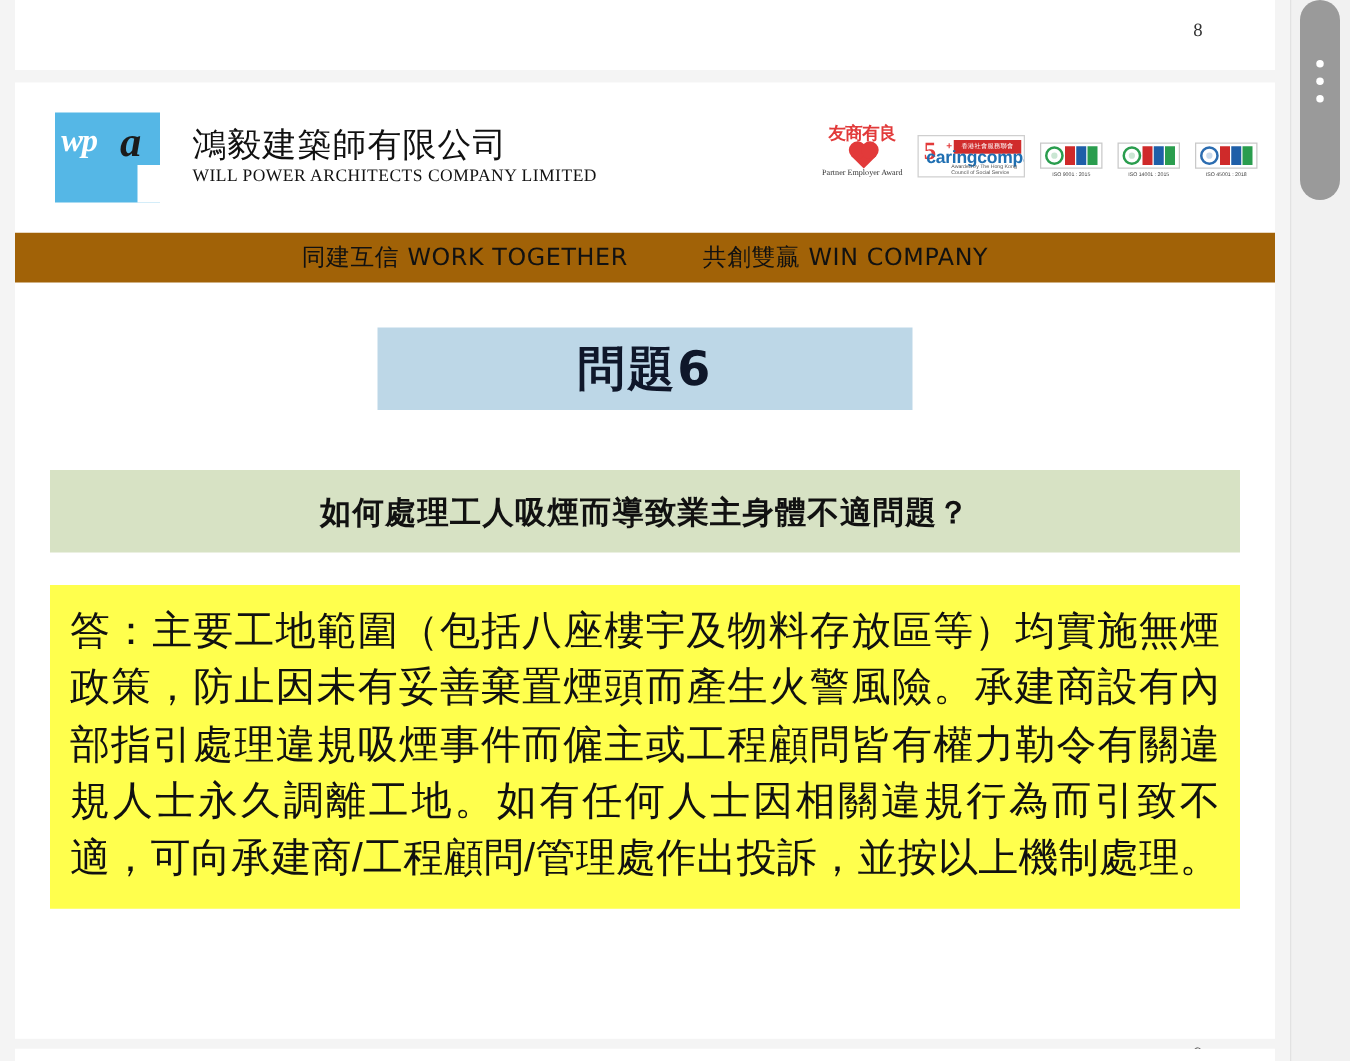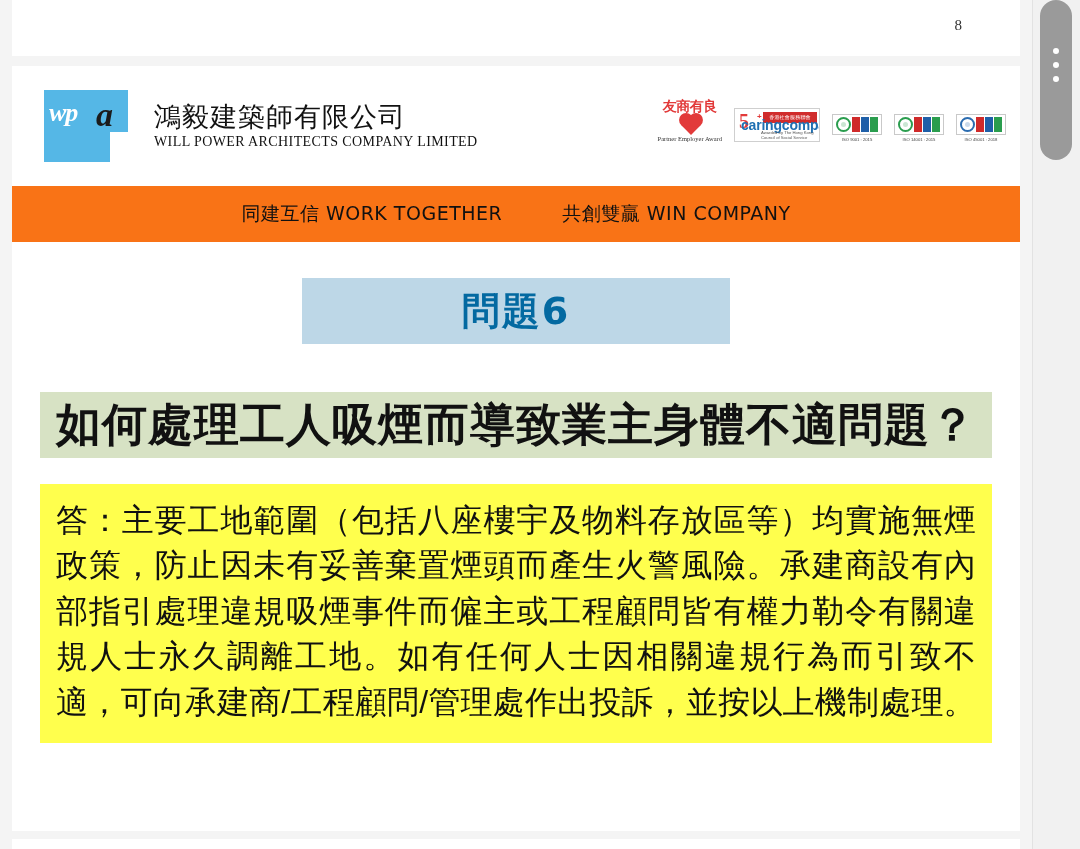--- a/index.html
+++ b/index.html
@@ -249,22 +249,22 @@
   }
   .award-sm .boxes i:nth-child(2) { background: #1f5fa8; }
   .award-sm .boxes i:nth-child(3) { background: #2a9d4e; }
   .award-sm .cap2 {
     font-size: 4.2px; color: #444; text-align: center;
     margin-top: 2px; white-space: nowrap;
   }
 
   
   .slogan-band {
-    height: 56px;
-    background: #f97316;
+    height: 40px;
+    background: #a16207;
     display: flex;
     align-items: center;
     justify-content: center;
     gap: 60px;
   }
   .slogan {
     font-family: "DejaVu Sans", sans-serif;
     font-size: 19px;
     color: #111;
     letter-spacing: 0.5px;
@@ -283,35 +283,35 @@
     height: 66px;
     background: #bdd7e7;
     display: flex;
     align-items: center;
     justify-content: center;
   }
   .title-chip span {
     font-family: "DejaVu Sans", sans-serif;
     font-size: 38px;
     font-weight: bold;
-    color: #0369a1;
+    color: #0f172a;
     letter-spacing: 2px;
   }
 
   .question-bar {
     margin: 48px 14px 0 14px;
     background: #d7e2c4;
     height: 66px;
     display: flex;
     align-items: center;
     justify-content: center;
   }
   .question-bar span {
     font-family: "DejaVu Sans", sans-serif;
-    font-size: 45px;
+    font-size: 25px;
     font-weight: bold;
     color: #111;
     letter-spacing: 1px;
   }
 
   .answer-box {
     margin: 26px 14px 0 14px;
     background: #ffff4d;
     padding: 14px 16px 18px 16px;
   }

